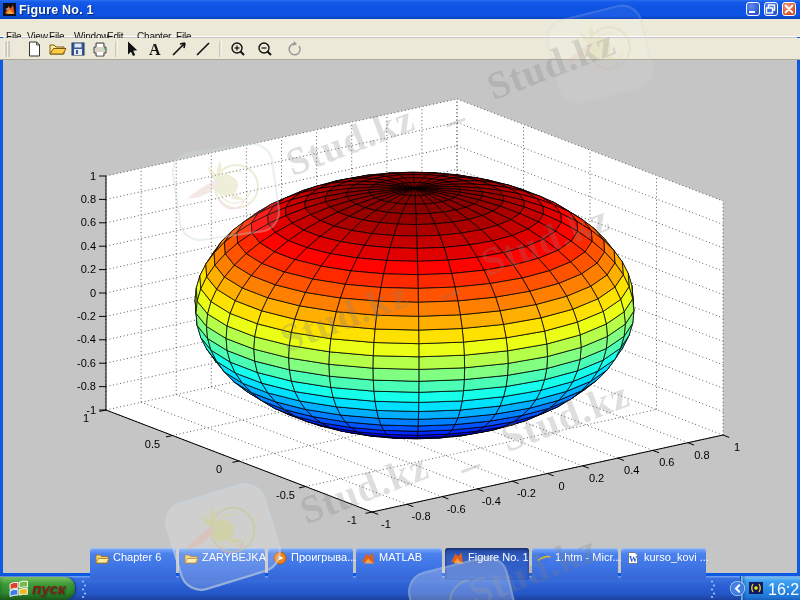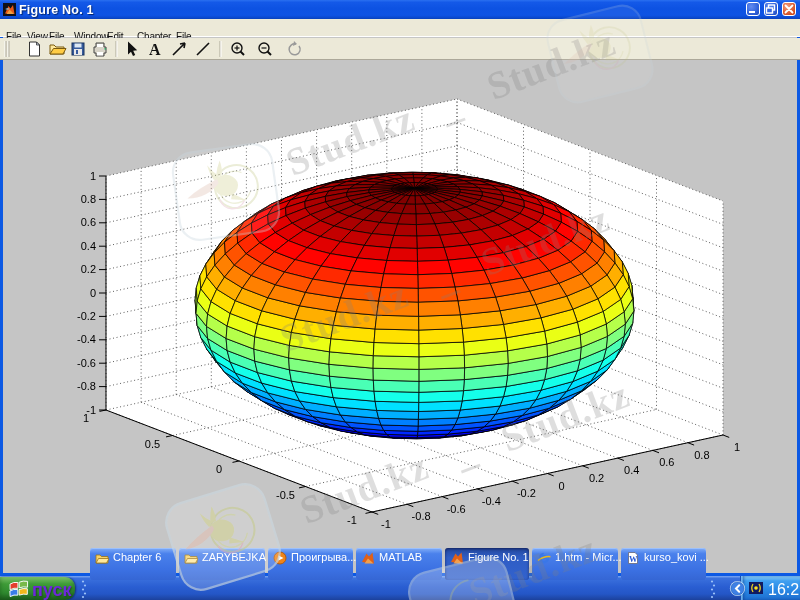--- a/index.html
+++ b/index.html
@@ -13,21 +13,21 @@
 .mi{position:absolute;top:12px;font-size:10px;color:#111;letter-spacing:-0.2px}
 #toolbar{left:0;top:38px;width:800px;height:22px;background:#ece9d8;border-bottom:1px solid #aca899;z-index:10}
 #content{left:3px;top:60px;width:794px;height:513px;background:#c5c5c5;z-index:1}
 #lborder{left:0;top:19px;width:3px;height:557px;background:#0c59e4;z-index:9}
 #rborder{left:797px;top:19px;width:3px;height:557px;background:#0c59e4;z-index:9}
 #bborder{left:0;top:573px;width:800px;height:3px;background:#0c59e4;z-index:9}
 #plotsvg{left:0;top:0;z-index:2}
 
 #taskbar{left:0;top:576px;width:800px;height:24px;background:linear-gradient(180deg,#7ca7f2 0%,#3a70dd 10%,#2a5ed2 45%,#2456c6 75%,#1c419c 100%);z-index:20}
 #startbtn{left:0;top:577px;width:75px;height:23px;border-radius:0 10px 10px 0;background:linear-gradient(180deg,#7bc169 0%,#3f9c38 30%,#2f8a2f 70%,#256e25 100%);box-shadow:inset 0 -3px 5px rgba(0,40,0,.35), 1px 0 2px rgba(0,0,30,.5);z-index:22}
-#starttext{left:32px;top:580px;color:#6d28d9;font-weight:bold;font-size:18px;text-shadow:1px 1px 2px #1a4d1a;z-index:23}
+#starttext{left:32px;top:580px;color:#7f1d1d;font-weight:bold;font-style:italic;font-size:15px;text-shadow:1px 1px 2px #1a4d1a;z-index:23}
 .task{position:absolute;top:548px;height:32px;border-radius:3px;background:linear-gradient(180deg,#82aef8 0%,#4a81ec 18%,#3b70e2 70%,#3566d4 100%);box-shadow:inset 0 1px 0 #9cc0fc;z-index:22;color:#fff;font-size:11px}
 .task .tlabel{position:absolute;left:23px;top:3px;white-space:nowrap;overflow:hidden}
 .task.active{background:linear-gradient(180deg,#24489e 0%,#2f5dc4 30%,#3262ce 100%);box-shadow:inset 0 1px 3px rgba(0,0,40,.55)}
 .ticon{position:absolute;left:5px;top:3px;width:14px;height:14px}
 #tray{left:742px;top:576px;width:58px;height:24px;background:linear-gradient(180deg,#8ed0fa 0%,#41a0f0 20%,#2a8ae6 55%,#1d6ecf 100%);z-index:21;box-shadow:inset 2px 0 3px rgba(10,40,120,.5)}
 #clock{left:768px;top:581px;color:#fff;font-size:16px;z-index:23}
 
 .wm{position:absolute;font-family:"Liberation Serif",serif;font-weight:bold;font-size:39px;color:rgba(128,128,128,0.26);white-space:nowrap;z-index:50;letter-spacing:1px;transform:translate(-50%,-50%) rotate(-21deg)}
 .logo{position:absolute;z-index:50}
 </style></head><body>

